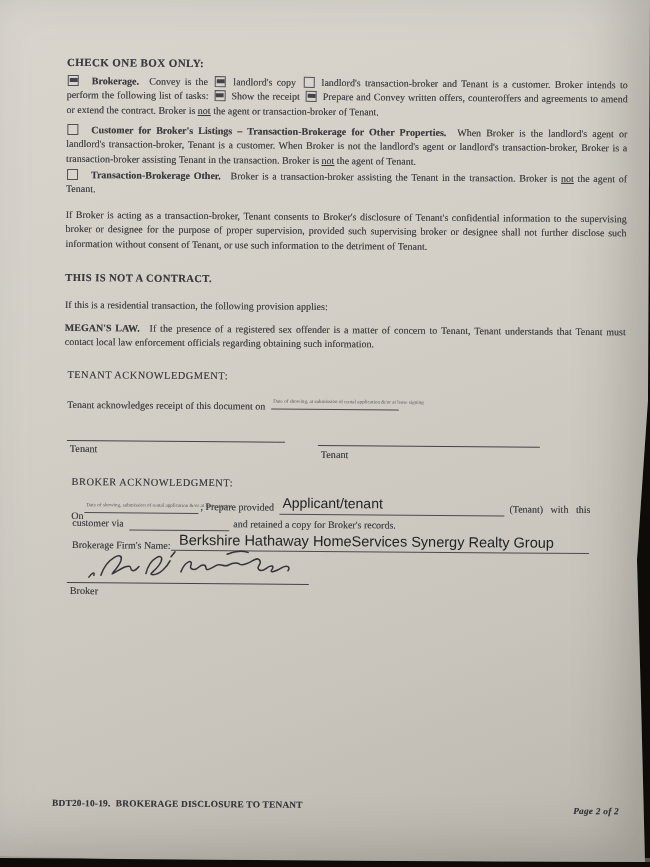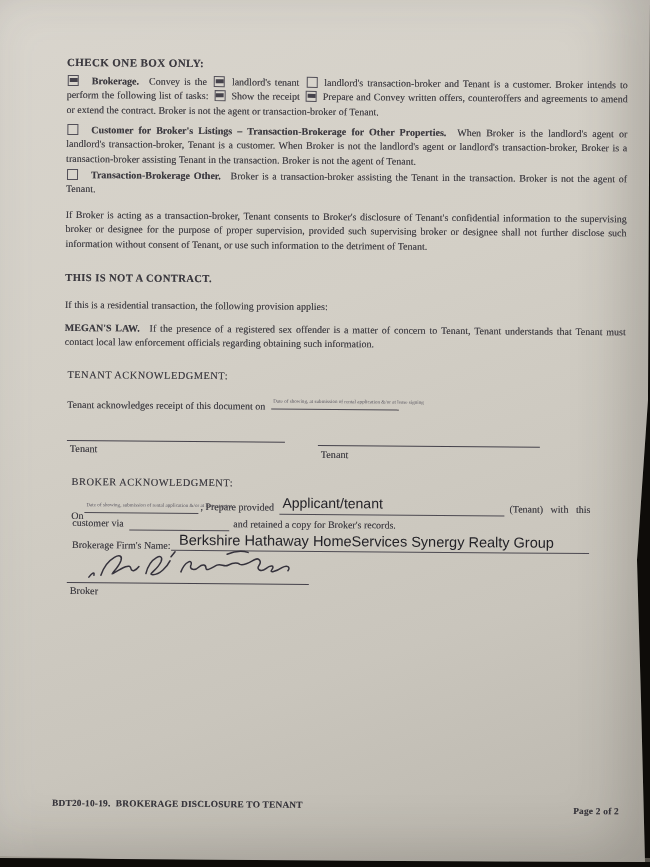--- a/index.html
+++ b/index.html
@@ -22,21 +22,21 @@
   .content{
     position:absolute;inset:0;
     transform:rotate(0.45deg);transform-origin:50% 50%;
     color:#3c3a40;font-size:10px;line-height:14.3px;
     text-shadow:0 0 0.5px rgba(60,58,64,0.55);
   }
   .abs{position:absolute;}
   .para{width:561px;text-align:justify;}
   .b{font-weight:bold;}
   .lead-gap{margin-right:6px;}
-  .u{}
+  .u{text-decoration:underline;}
   .h-main{font-weight:bold;font-size:11px;letter-spacing:0.4px;}
   .h-sec{font-size:10.4px;letter-spacing:0.5px;}
   .h-contract{font-weight:bold;font-size:10.6px;letter-spacing:0.4px;}
   .cb{
     display:inline-block;width:9px;height:9px;border:1.2px solid #524f58;
     vertical-align:-1.5px;position:relative;background:rgba(255,255,255,0.05);
     margin:0 3px;
   }
   .cb.lead{margin:0 13px 0 1px;}
   .cb.checked::after{
@@ -74,21 +74,21 @@
 
 <div class="paper">
   <div class="content">
 
     <div class="abs h-main" style="left:64px;top:57px;">CHECK ONE BOX ONLY:</div>
 
     <div class="abs para" style="left:64px;top:76px;">
       <span class="cb lead cb-bar checked"></span><span class="b lead-gap">Brokerage.</span>
       <span>Convey is the</span>
       <span class="cb cb-bar checked"></span>
-      <span>landlord's tenant</span>
+      <span>landlord's copy</span>
       <span class="cb"></span>
       <span>landlord's transaction-broker and Tenant is a customer. Broker intends to perform the following list of tasks:</span>
       <span class="cb cb-bar checked"></span>
       <span>Show the receipt</span>
       <span class="cb cb-bar checked"></span>
       <span>Prepare and Convey written offers, counteroffers and agreements to amend or extend the contract. Broker is</span>
       <span class="u">not</span>
       <span>the agent or transaction-broker of Tenant.</span>
     </div>
 
@@ -163,16 +163,16 @@
         <path d="M98 23 C102 12 110 10 108 16 C106 21 112 22 116 18 C119 15 123 15 123 19 C123 23 130 18 134 16 C138 14 141 18 145 16 C149 14 154 13 157 15 C161 17 168 12 172 10 C176 8 179 12 176 16 C173 20 178 23 183 19 C188 15 192 16 189 20 C186 24 193 22 199 18 C204 15 208 17 205 21"></path>
         <path d="M144 5 C151 2 159 1 165 3"></path>
       </g>
     </svg>
     <div class="abs sigline" style="left:68px;top:570px;width:242px;height:14px;"></div>
     <div class="abs sig-label" style="left:71px;top:586px;">Broker</div>
 
     <div class="abs footer" style="left:55px;top:798px;">
       <span>BDT20-10-19.</span>&nbsp;&nbsp;<span>BROKERAGE DISCLOSURE TO TENANT</span>
     </div>
-    <div class="abs footer" style="right:28px;top:802px;">Page 2 of 2</div>
+    <div class="abs footer" style="right:28px;top:802px;font-style:italic;">Page 2 of 2</div>
 
   </div>
 </div>
 
 </body></html>

